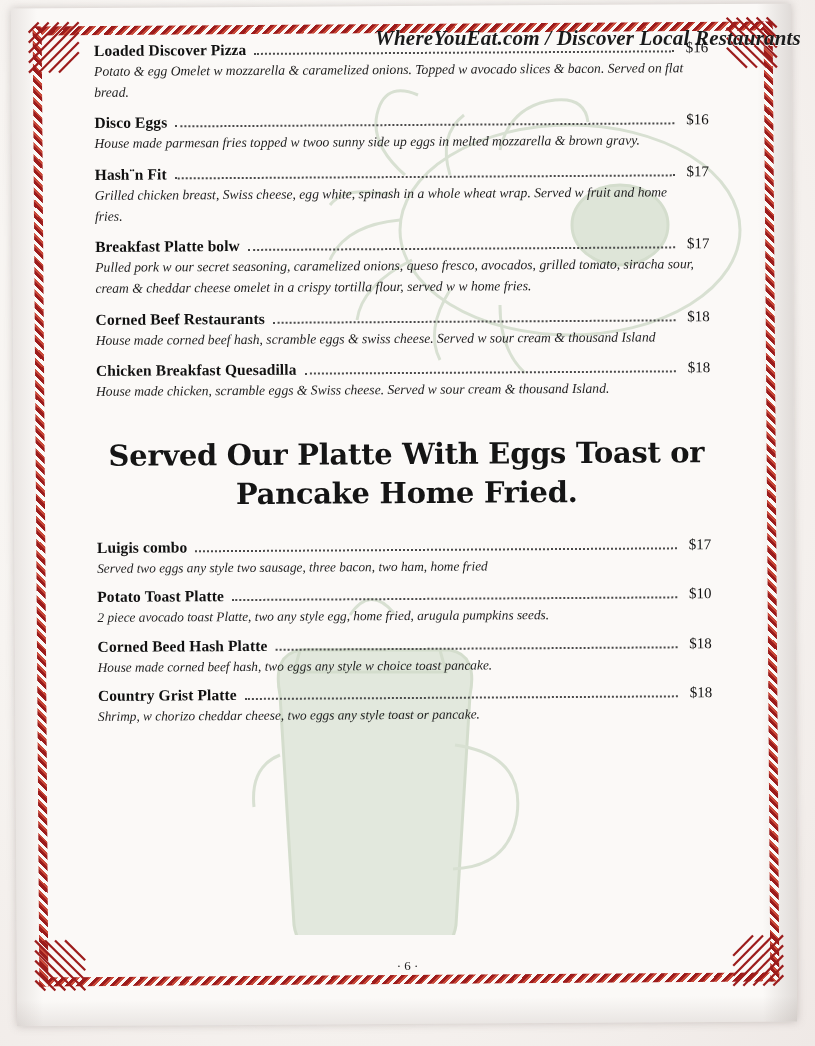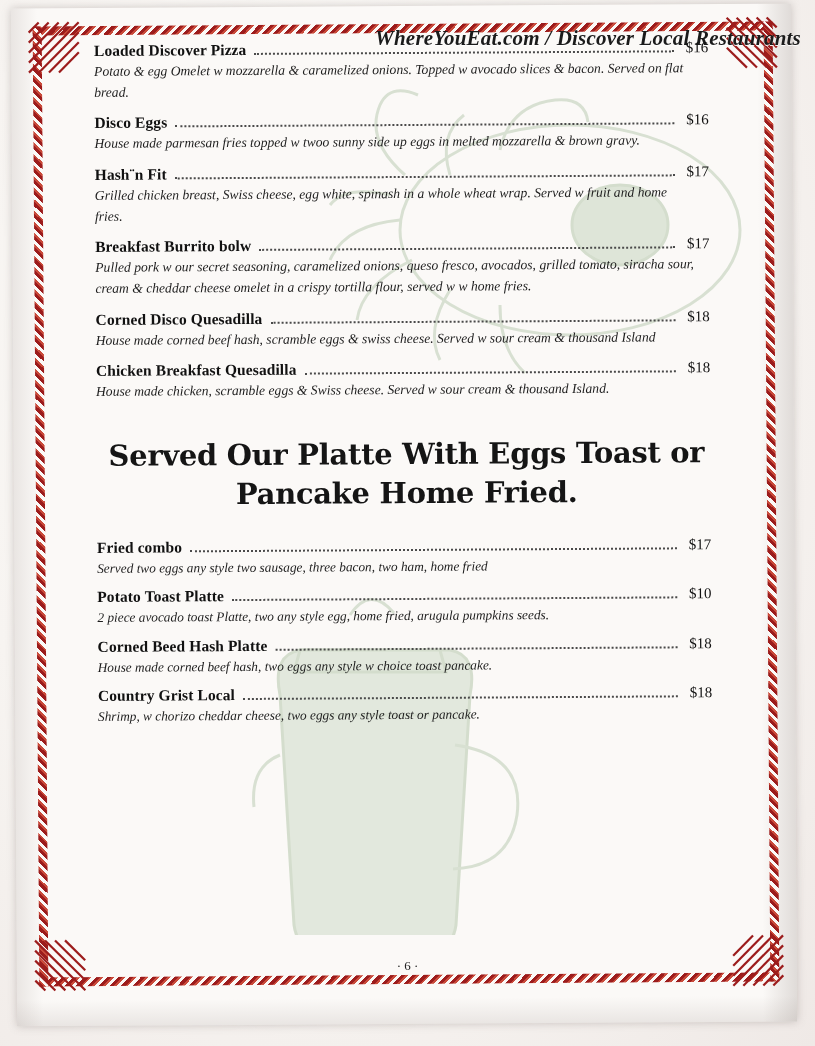--- a/index.html
+++ b/index.html
@@ -303,30 +303,30 @@
       <div class="item-line">
         <span class="item-name">Hash¨n Fit</span>
         <span class="dots"></span>
         <span class="item-price">$17</span>
       </div>
       <div class="item-desc">Grilled chicken breast, Swiss cheese, egg white, spinash in a whole wheat wrap. Served w fruit and home fries.</div>
     </div>
 
     <div class="menu-item">
       <div class="item-line">
-        <span class="item-name">Breakfast Burrito bolw</span>
+        <span class="item-name">Breakfast Platte bolw</span>
         <span class="dots"></span>
         <span class="item-price">$17</span>
       </div>
       <div class="item-desc">Pulled pork w our secret seasoning, caramelized onions, queso fresco, avocados, grilled tomato, siracha sour, cream &amp; cheddar cheese omelet in a crispy tortilla flour, served w w home fries.</div>
     </div>
 
     <div class="menu-item">
       <div class="item-line">
-        <span class="item-name">Corned Disco Quesadilla</span>
+        <span class="item-name">Corned Beef Restaurants</span>
         <span class="dots"></span>
         <span class="item-price">$18</span>
       </div>
       <div class="item-desc">House made corned beef hash, scramble eggs &amp; swiss cheese. Served w sour cream &amp; thousand Island</div>
     </div>
 
     <div class="menu-item">
       <div class="item-line">
         <span class="item-name">Chicken Breakfast Quesadilla</span>
         <span class="dots"></span>
@@ -335,21 +335,21 @@
       <div class="item-desc">House made chicken, scramble eggs &amp; Swiss cheese. Served w sour cream &amp; thousand Island.</div>
     </div>
 
     <div id="section-heading">
       <span class="hl">Served Our Platte With Eggs Toast or</span>
       <span class="hl">Pancake Home Fried.</span>
     </div>
 
     <div class="menu-item platter-item">
       <div class="item-line">
-        <span class="item-name">Fried combo</span>
+        <span class="item-name">Luigis combo</span>
         <span class="dots"></span>
         <span class="item-price">$17</span>
       </div>
       <div class="item-desc">Served two eggs any style two sausage, three bacon, two ham, home fried</div>
     </div>
 
     <div class="menu-item platter-item">
       <div class="item-line">
         <span class="item-name">Potato Toast Platte</span>
         <span class="dots"></span>
@@ -362,21 +362,21 @@
       <div class="item-line">
         <span class="item-name">Corned Beed Hash Platte</span>
         <span class="dots"></span>
         <span class="item-price">$18</span>
       </div>
       <div class="item-desc">House made corned beef hash, two eggs any style w choice toast pancake.</div>
     </div>
 
     <div class="menu-item platter-item">
       <div class="item-line">
-        <span class="item-name">Country Grist Local</span>
+        <span class="item-name">Country Grist Platte</span>
         <span class="dots"></span>
         <span class="item-price">$18</span>
       </div>
       <div class="item-desc">Shrimp, w chorizo cheddar cheese, two eggs any style toast or pancake.</div>
     </div>
 
   </div>
 
   <div id="page-number">· 6 ·</div>
 

